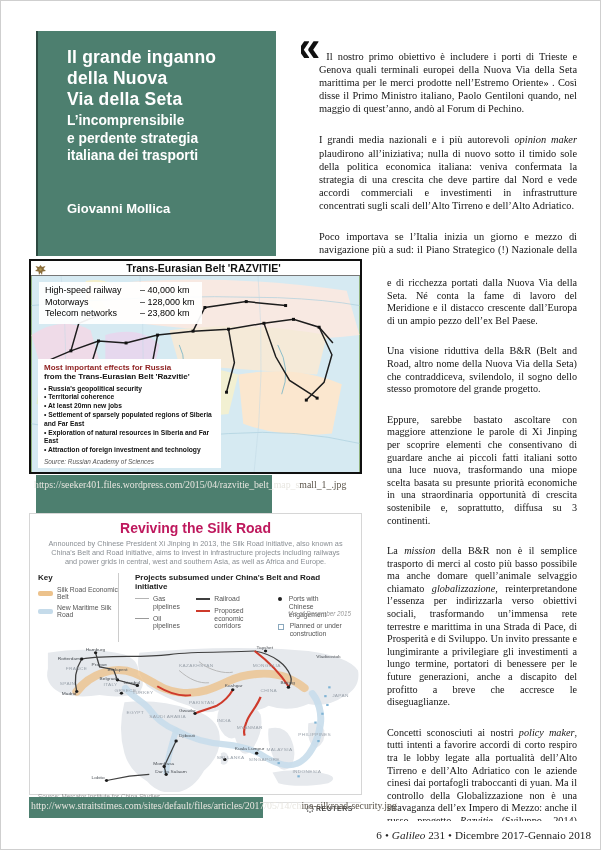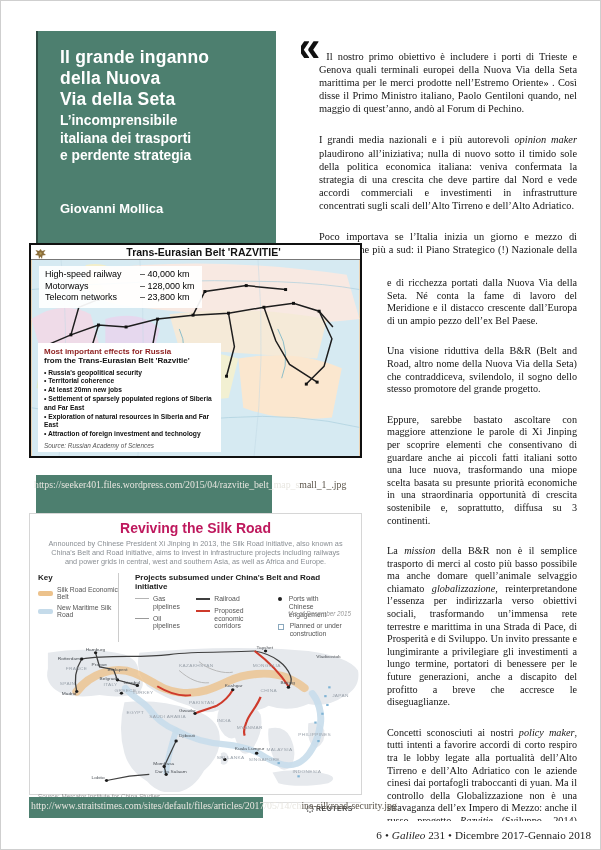--- a/index.html
+++ b/index.html
@@ -3,39 +3,39 @@
 <meta charset="utf-8">
 <style>
   html,body{margin:0;padding:0;background:#ffffff;}
   .page{position:relative;width:601px;height:850px;background:#ffffff;overflow:hidden;
         border:1px solid #cfcfcf;box-sizing:border-box;
         font-family:"Liberation Serif", serif;color:#141414;}
 
   
   .title-block{position:absolute;left:35px;top:30px;width:240px;height:225px;
         background:#4d7f6f;border-left:2px solid #2c4a41;box-sizing:border-box;
-        padding:16px 10px 0 22px;color:#ffffff;
+        padding:16px 10px 0 29px;color:#ffffff;
         font-family:"Liberation Sans", sans-serif;font-weight:bold;}
   .title-block .t-line{font-size:17.5px;line-height:21px;letter-spacing:.2px;}
   .title-block .s-line{font-size:13.8px;line-height:17.5px;margin-top:0;}
   .title-block .subtitle{margin-top:2px;}
   .title-block .author{margin-top:36px;font-size:13px;}
 
   
   .textcol{position:absolute;text-align:justify;overflow:hidden;}
   .textcol p{margin:18px;}
   .col-wide{left:300px;top:31px;width:294px;height:227px;font-size:10.4px;line-height:13.1px;}
   .col-narrow{left:368px;top:258px;width:226px;height:562px;font-size:10.2px;line-height:12.6px;}
   .openquote{float:left;font-family:"Liberation Sans", sans-serif;font-weight:bold;
         font-size:42px;line-height:26px;margin:2px 6px 0 -4px;color:#111;}
   .textcol i{font-style:italic;}
 
   
-  .map1{position:absolute;left:28px;top:242px;width:333px;height:215px;
-        border:2px solid #101010;box-sizing:border-box;background:#fdba74;
+  .map1{position:absolute;left:28px;top:258px;width:333px;height:215px;
+        border:2px solid #101010;box-sizing:border-box;background:#4d7c0f;
         font-family:"Liberation Sans", sans-serif;}
   .map1-header{position:absolute;left:0;top:0;width:100%;height:15px;background:#ffffff;
         border-bottom:1px solid #777;display:flex;align-items:center;box-sizing:border-box;}
   .map1-title{flex:1;text-align:center;font-weight:bold;font-size:10.5px;color:#111;}
   .emblem{width:13px;height:12px;margin-left:3px;display:inline-block;}
   .map1-svg{position:absolute;left:0;top:15px;}
   .map1-legend{position:absolute;left:8px;top:21px;background:rgba(255,255,255,.93);
         padding:3px 7px 4px 6px;}
   .map1-legend .row{display:flex;font-weight:normal;font-size:9px;line-height:11.5px;color:#000;}
   .map1-legend .lbl{width:95px;}
@@ -106,22 +106,22 @@
 <div class="page">
 
   <div class="title-block">
     <div class="title">
       <div class="t-line">Il grande inganno</div>
       <div class="t-line">della Nuova</div>
       <div class="t-line">Via della Seta</div>
     </div>
     <div class="subtitle">
       <div class="s-line">L’incomprensibile</div>
+      <div class="s-line">e perdente strategia</div>
       <div class="s-line">italiana dei trasporti</div>
-      <div class="s-line">e perdente strategia</div>
     </div>
     <div class="author">Giovanni Mollica</div>
   </div>
 
   <div class="textcol col-wide">
     <span class="openquote">«</span>
     <p>Il nostro primo obiettivo è includere i porti di Trieste e Genova quali terminali europei della Nuova Via della Seta marittima per le merci prodotte nell’Estremo Oriente» . Così disse il Primo Ministro italiano, Paolo Gentiloni quando, nel maggio di quest’anno, andò al Forum di Pechino.</p>
     <p>I grandi media nazionali e i più autorevoli <i>opinion maker</i> plaudirono all’iniziativa; nulla di nuovo sotto il timido sole della politica economica italiana: veniva confermata la strategia di una crescita che deve partire dal Nord e vede accordi commerciali e investimenti in infrastrutture concentrati sugli scali dell’Alto Tirreno e dell’Alto Adriatico.</p>
     <p>Poco importava se l’Italia inizia un giorno e mezzo di navigazione più a sud: il Piano Strategico (!) Nazionale della Portualità e della Logistica targato Delrio impone che l’attività dei porti meridionali sia limitata a esangui scambi mare-mare (<i>transhipment</i>), priva di ricadute e contatti col territorio. È, quindi, impensabile utilizzare anche le banchine di Augusta, Taranto e Gioia Tauro per inoltrare verso nord, un giorno e mezzo prima, i fiumi di merci</p>
   </div>

